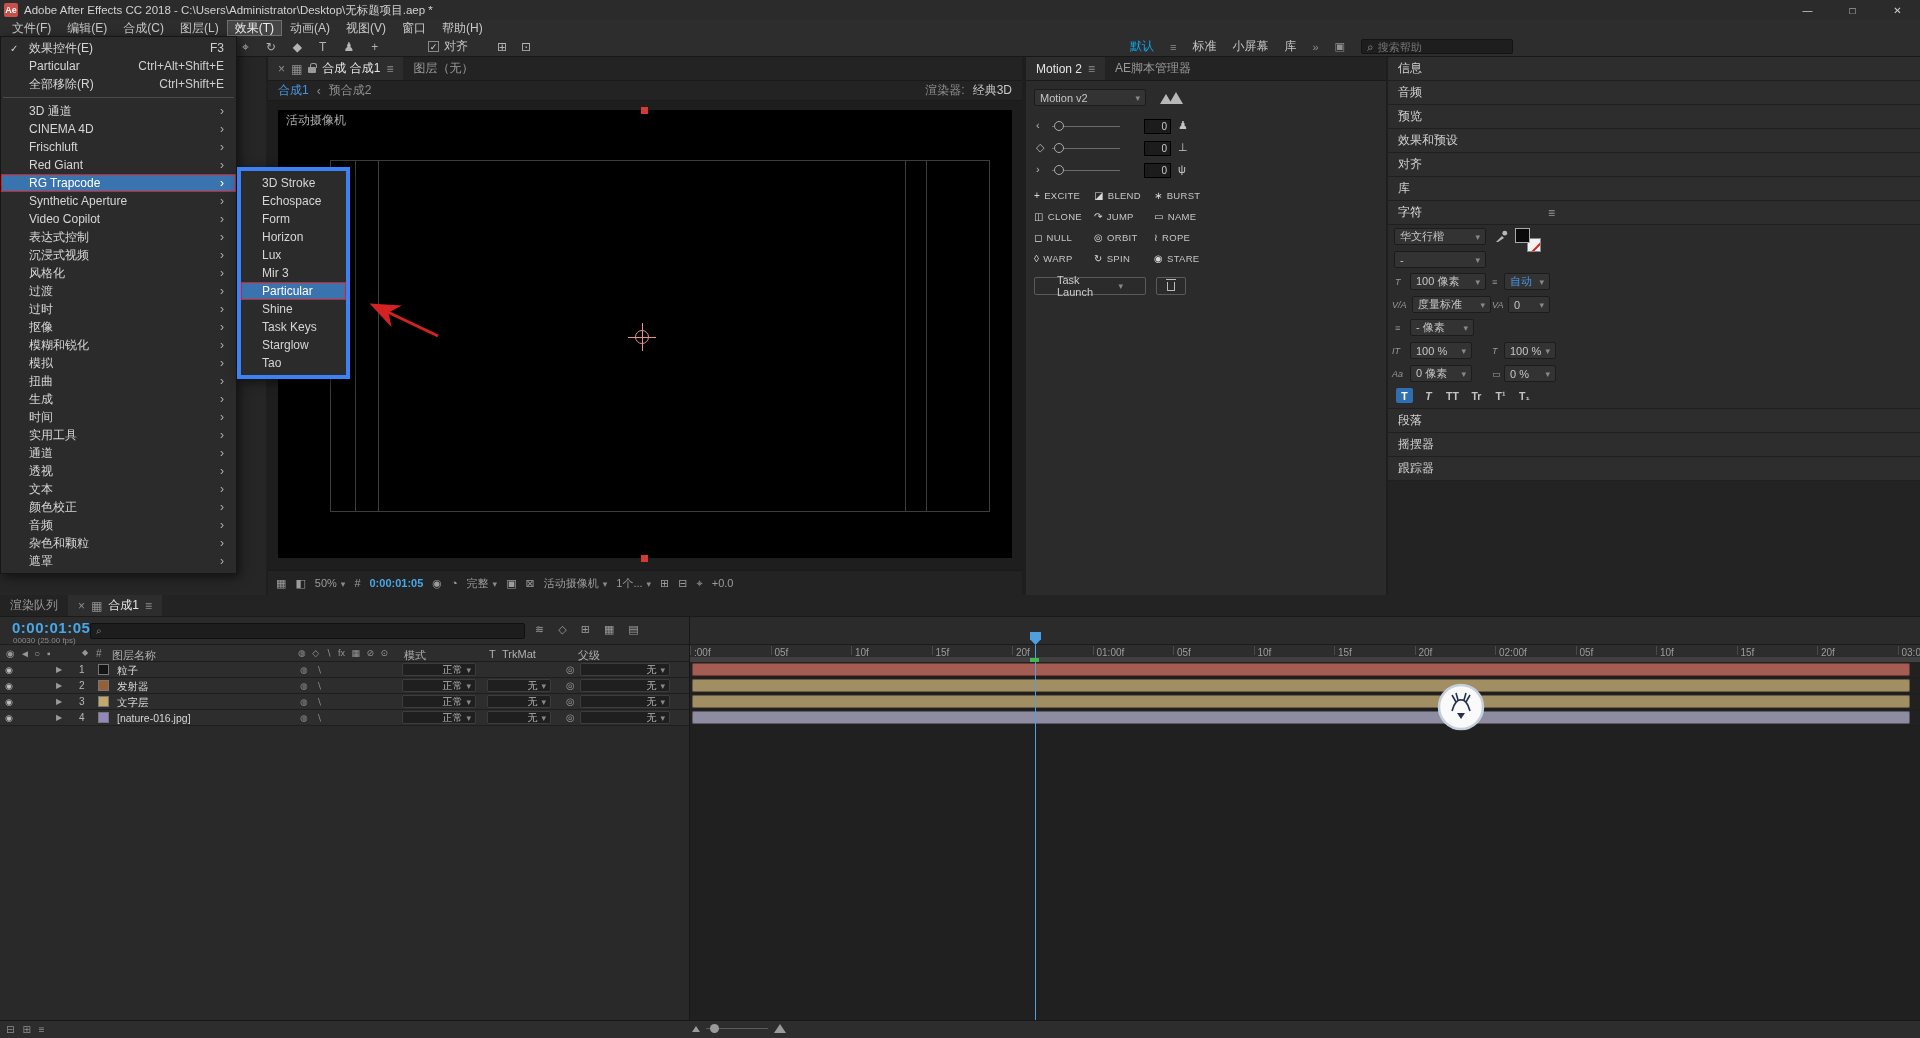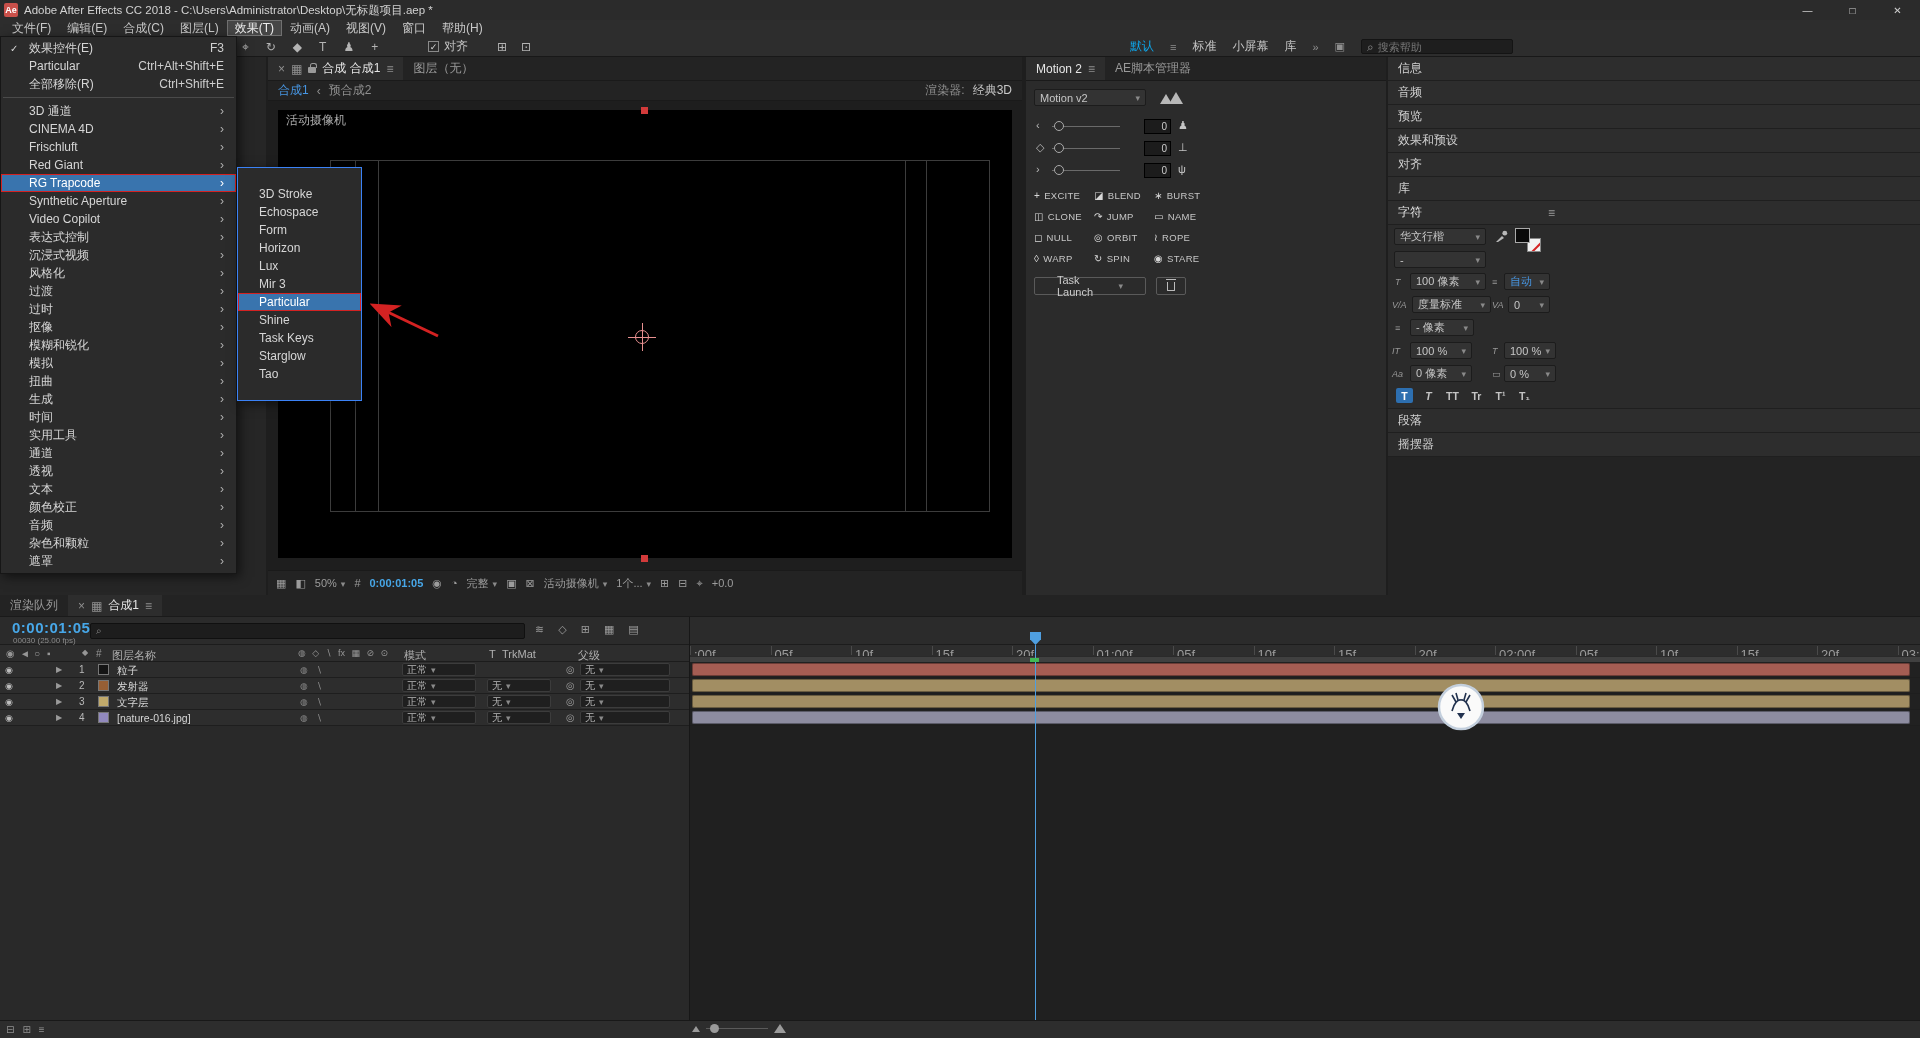--- a/index.html
+++ b/index.html
@@ -90,33 +90,33 @@
 #timeline{position:absolute;left:0;top:595px;width:1920px;height:443px;background:#232323}
 #tl-tabs{position:absolute;left:0;top:0;width:1920px;height:22px;background:#232323;display:flex;align-items:stretch;border-bottom:1px solid #1a1a1a}
 #tl-head{position:absolute;left:0;top:22px;width:1920px;height:28px;background:#2b2b2b;border-bottom:1px solid #1c1c1c}
 #tl-tc{position:absolute;left:12px;top:2px;font-size:15px;font-weight:bold;color:#47a7e8;letter-spacing:.5px}
 #tl-frame{position:absolute;left:13px;top:19px;font-size:8px;color:#8a8a8a}
 #tl-search{position:absolute;left:90px;top:6px;width:435px;height:16px;background:#1d1d1d;border:1px solid #101010;border-radius:2px;display:flex;align-items:center;padding:0 5px;color:#8a8a8a;font-size:10px}
 #tl-headicons{position:absolute;left:535px;top:6px;display:flex;gap:14px;color:#9c9c9c;font-size:11px}
 #tl-cols{position:absolute;left:0;top:50px;width:690px;height:17px;background:#2d2d2d;border-bottom:1px solid #1c1c1c;font-size:10px;color:#969696}
 #tl-cols span{position:absolute;top:3px}
 #tl-ruler{position:absolute;left:690px;top:50px;width:1230px;height:17px;background:#2d2d2d;border-bottom:1px solid #1c1c1c;display:flex;overflow:hidden}
-.rlab{flex:0 0 80.5px;font-size:13px;color:#9c9c9c;padding:1px 0 0 3px;border-left:1px solid #4a4a4a;height:9px;margin-top:1px;white-space:nowrap}
+.rlab{flex:0 0 80.5px;font-size:10px;color:#9c9c9c;padding:1px 0 0 3px;border-left:1px solid #4a4a4a;height:9px;margin-top:1px;white-space:nowrap}
 #tl-workarea{position:absolute;left:690px;top:61px;width:1230px;height:6px;background:#404040;border-top:1px solid #2a2a2a}
 #tl-rows{position:absolute;left:0;top:67px;width:1920px}
 .lrow{position:relative;height:16px;border-bottom:1px solid #1e1e1e;background:#212121}
 .lrow::before{content:'';position:absolute;left:0;top:0;width:690px;height:100%;background:#2d2d2d}
 .lrow>*{position:absolute;z-index:1}
 .c-eye{left:5px;top:3px;font-size:9px;color:#bdbdbd}
 .c-exp{left:56px;top:3px;font-size:8px;color:#9a9a9a}
 .c-num{left:79px;top:2px;font-size:10px;color:#b8b8b8}
 .c-swatch{left:98px;top:2px;width:11px;height:11px;border:1px solid #777}
 .c-name{left:117px;top:2px;font-size:10.5px;color:#d6d6d6}
 .c-sw{left:300px;top:3px;font-size:9px;color:#8f8f8f;word-spacing:6px}
-.tdd{top:1px;height:13px;background:#1f1f1f;border:1px solid #3c3c3c;border-radius:2px;display:flex;align-items:center;justify-content:flex-start;padding:0 4px;font-size:10px;color:#b8b8b8}
+.tdd{top:1px;height:13px;background:#1f1f1f;border:1px solid #3c3c3c;border-radius:2px;display:flex;align-items:center;justify-content:flex-end;padding:0 4px;font-size:10px;color:#b8b8b8}
 .dd-mode{left:402px;width:74px}
 .dd-trk{left:487px;width:64px}
 .c-pick{left:566px;top:2px;font-size:10px;color:#9a9a9a}
 .dd-parent{left:580px;width:90px}
 .lbar{left:692px;width:1218px;top:1px;height:13px;border-radius:2px;box-shadow:inset 0 0 0 1px rgba(0,0,0,.35)}
 #tl-leftfill{position:absolute;left:0;top:131px;width:690px;height:294px;background:#292929}
 #tl-rightfill{position:absolute;left:690px;top:131px;width:1230px;height:294px;background:#202020}
 #tl-divider{position:absolute;left:689px;top:22px;width:1px;height:403px;background:#171717}
 #playhead-line{position:absolute;left:1035px;top:50px;width:1px;height:375px;background:#4f9fe0;z-index:5}
 #playhead-handle{position:absolute;left:1030px;top:37px;width:11px;height:13px;background:#4f9fe0;clip-path:polygon(0 0,100% 0,100% 55%,50% 100%,0 55%);z-index:6}
@@ -131,21 +131,21 @@
 #tl-zoom .zknob{position:absolute;left:4px;top:-4px;width:9px;height:9px;border-radius:50%;background:#9a9a9a}
 
 #fx-menu{position:absolute;left:0;top:36px;width:237px;background:#2b2b2b;border:1px solid #161616;box-shadow:3px 3px 10px rgba(0,0,0,.55);padding:2px 0 3px 0;z-index:50}
 .mi{height:18px;display:flex;align-items:center;padding:0 12px 0 28px;position:relative;color:#d6d6d6;font-size:12px;white-space:nowrap}
 .mi .chk{position:absolute;left:9px;font-size:10px;color:#d6d6d6}
 .mi .sc{margin-left:auto;color:#cfcfcf}
 .mi .sub{margin-left:auto;color:#b0b0b0}
 .mi.selected{background:#3974ae;color:#fff;outline:1px solid #d42222;outline-offset:-1px}
 .mi.selected .sub{color:#fff}
 .msep{height:1px;background:#4a4a4a;margin:4px 2px}
-#tc-submenu{position:absolute;left:237px;top:167px;width:125px;background:#2b2b2b;border:1px solid #3b82f6;box-shadow:3px 3px 10px rgba(0,0,0,.55);padding:17px 0;z-index:51}
+#tc-submenu{position:absolute;left:237px;top:167px;width:113px;background:#2b2b2b;border:4px solid #3b82f6;box-shadow:3px 3px 10px rgba(0,0,0,.55);padding:3px 0;z-index:51}
 #tc-submenu .mi{padding:0 10px 0 21px}
 
 #left-sliver{position:absolute;left:0;top:57px;width:266px;height:538px;background:#262626}
 #arrow-svg{position:absolute;left:362px;top:296px;z-index:60;pointer-events:none}
 </style>
 </head>
 <body>
 
 <div id="titlebar">
   <span class="appicon">Ae</span>
@@ -466,20 +466,23 @@
       </div>
   </div>
   <div>
 
   <div class="phead">
         <span>段落</span>
       </div>
       <div class="phead">
         <span>摇摆器</span>
       </div>
+      <div class="phead">
+        <span>跟踪器</span>
+      </div>
     </div>
 </div>
 
 <div id="timeline">
   <div id="tl-tabs">
     <span class="tab">渲染队列</span>
     <span class="tab active">
       <span class="dim">×</span>
       <span class="dim">▦</span>
       <span>合成1</span>

